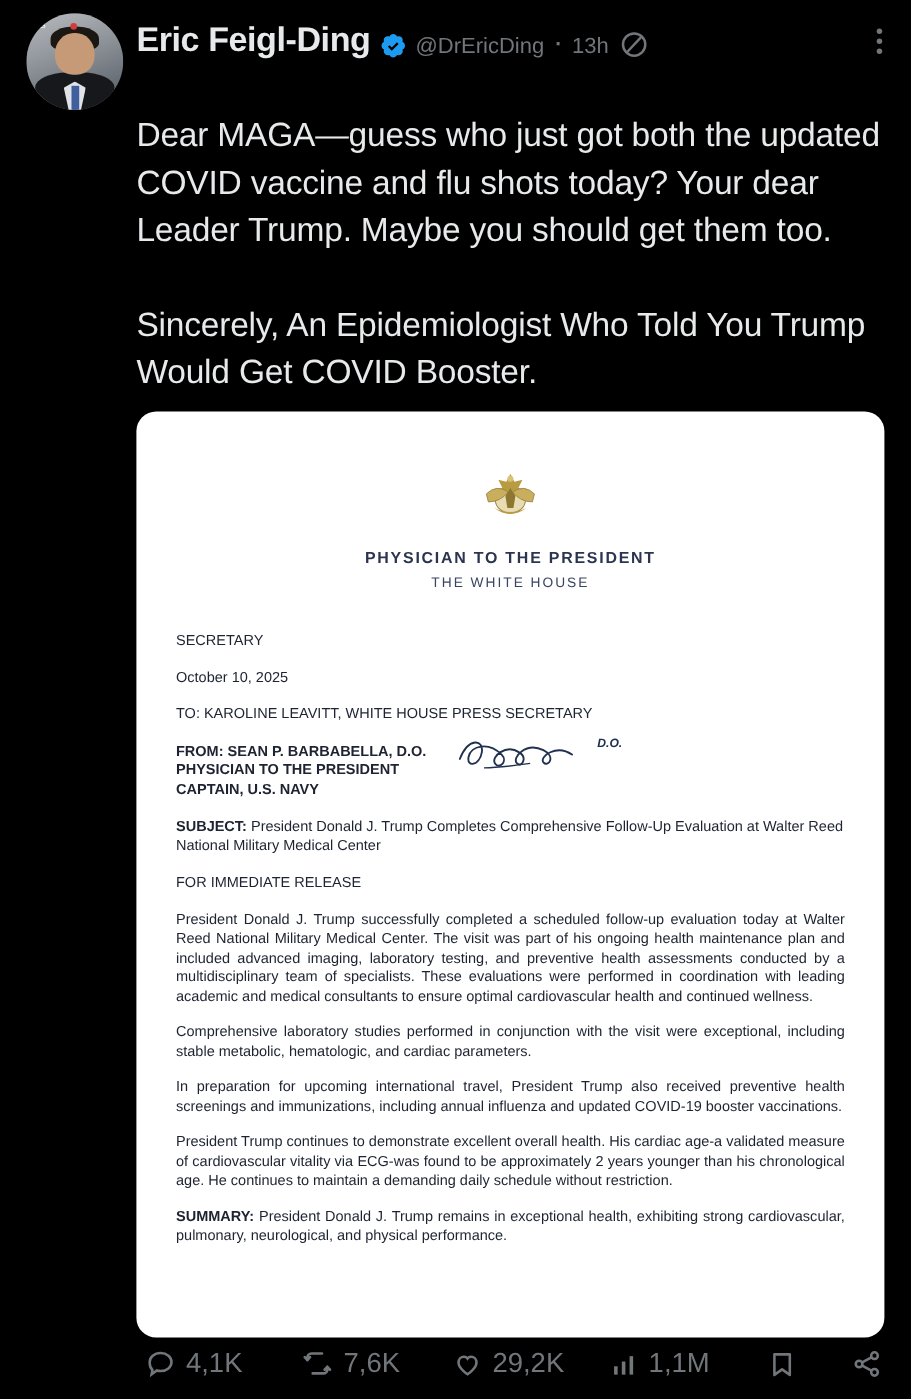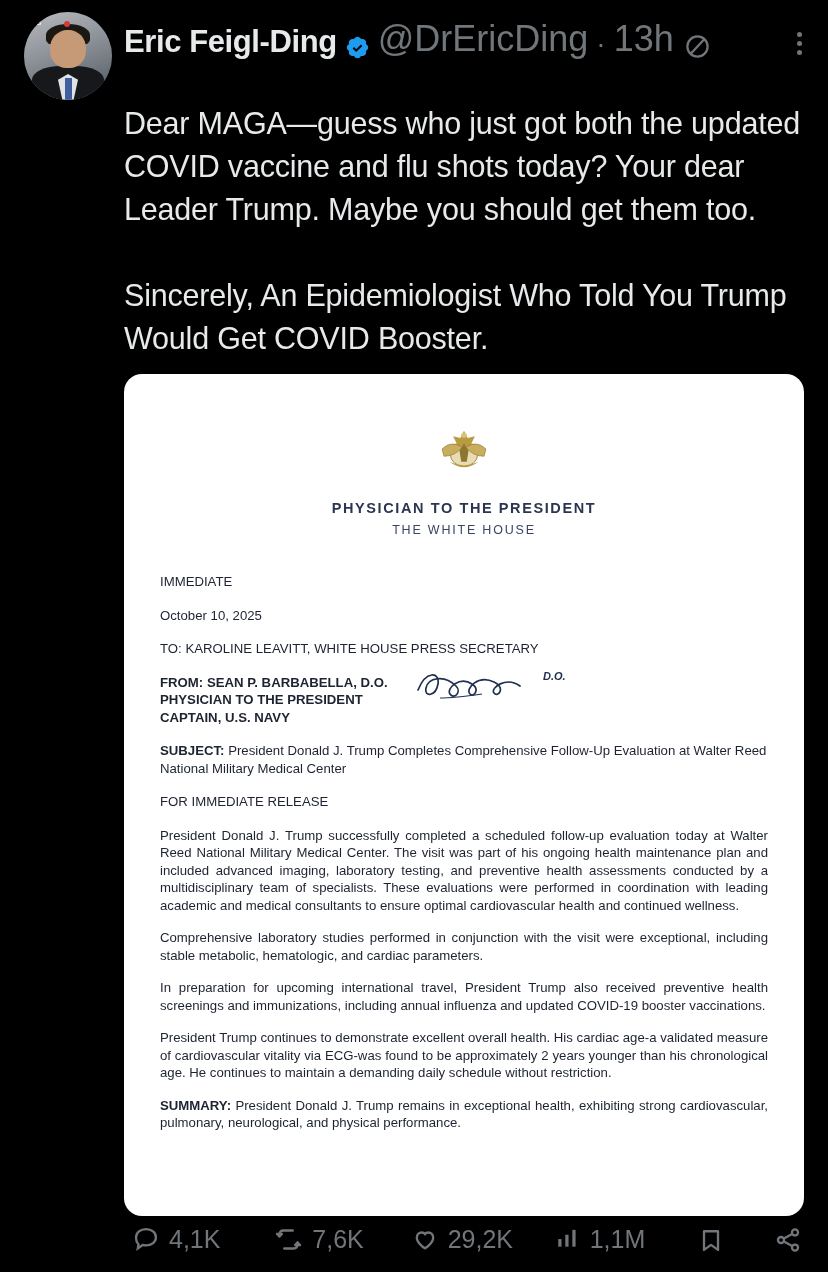--- a/index.html
+++ b/index.html
@@ -95,21 +95,21 @@
     color: #e7e9ea;
     letter-spacing: -0.4px;
     white-space: nowrap;
   }
   .verified {
     width: 25px; height: 25px;
     min-width: 25px;
     display: inline-block;
   }
   .handle, .timestamp {
-    font-size: 36px;
+    font-size: 20px;
     color: #71767b;
     white-space: nowrap;
   }
   .dot-sep { color:#71767b; font-size:28px; }
   .muted-icon { width: 27px; height: 27px; min-width:27px; margin-left:2px; }
   .more-btn {
     margin-left: auto;
     width: 34px; height: 34px;
     display: flex; flex-direction: column;
     align-items: center; justify-content: center;
@@ -195,21 +195,21 @@
     position: absolute;
     left: 132px;
     right: 26px;
     bottom: 18px;
     display: flex;
     align-items: center;
     color: #71767b;
   }
   .action {
     display: flex;
-    align-items: flex-start;
+    align-items: flex-end;
     gap: 9px;
     font-size: 25px;
     color: #71767b;
     white-space: nowrap;
   }
   .action svg { display:block; }
   .sp1 { width: 62px; }
   .sp2 { width: 54px; }
   .sp3 { width: 48px; }
   .sp4 { width: 60px; }
@@ -282,21 +282,21 @@
       </span>
     </div>
 
     <div class="memo-head">
       <div class="l1">PHYSICIAN TO THE PRESIDENT</div>
       <div class="l2">THE  WHITE  HOUSE</div>
     </div>
 
     <div class="memo-body">
 
-      <div class="block">IMMEDIATE</div>
+      <div class="block">SECRETARY</div>
 
       <div class="block">October 10, 2025</div>
 
       <div class="block">TO: KAROLINE LEAVITT, WHITE HOUSE PRESS SECRETARY</div>
 
       <div class="block from-row">
         <div>FROM: SEAN P. BARBABELLA, D.O.</div>
         <div>PHYSICIAN TO THE PRESIDENT</div>
         <div>CAPTAIN, U.S. NAVY</div>
         <span class="signature">

